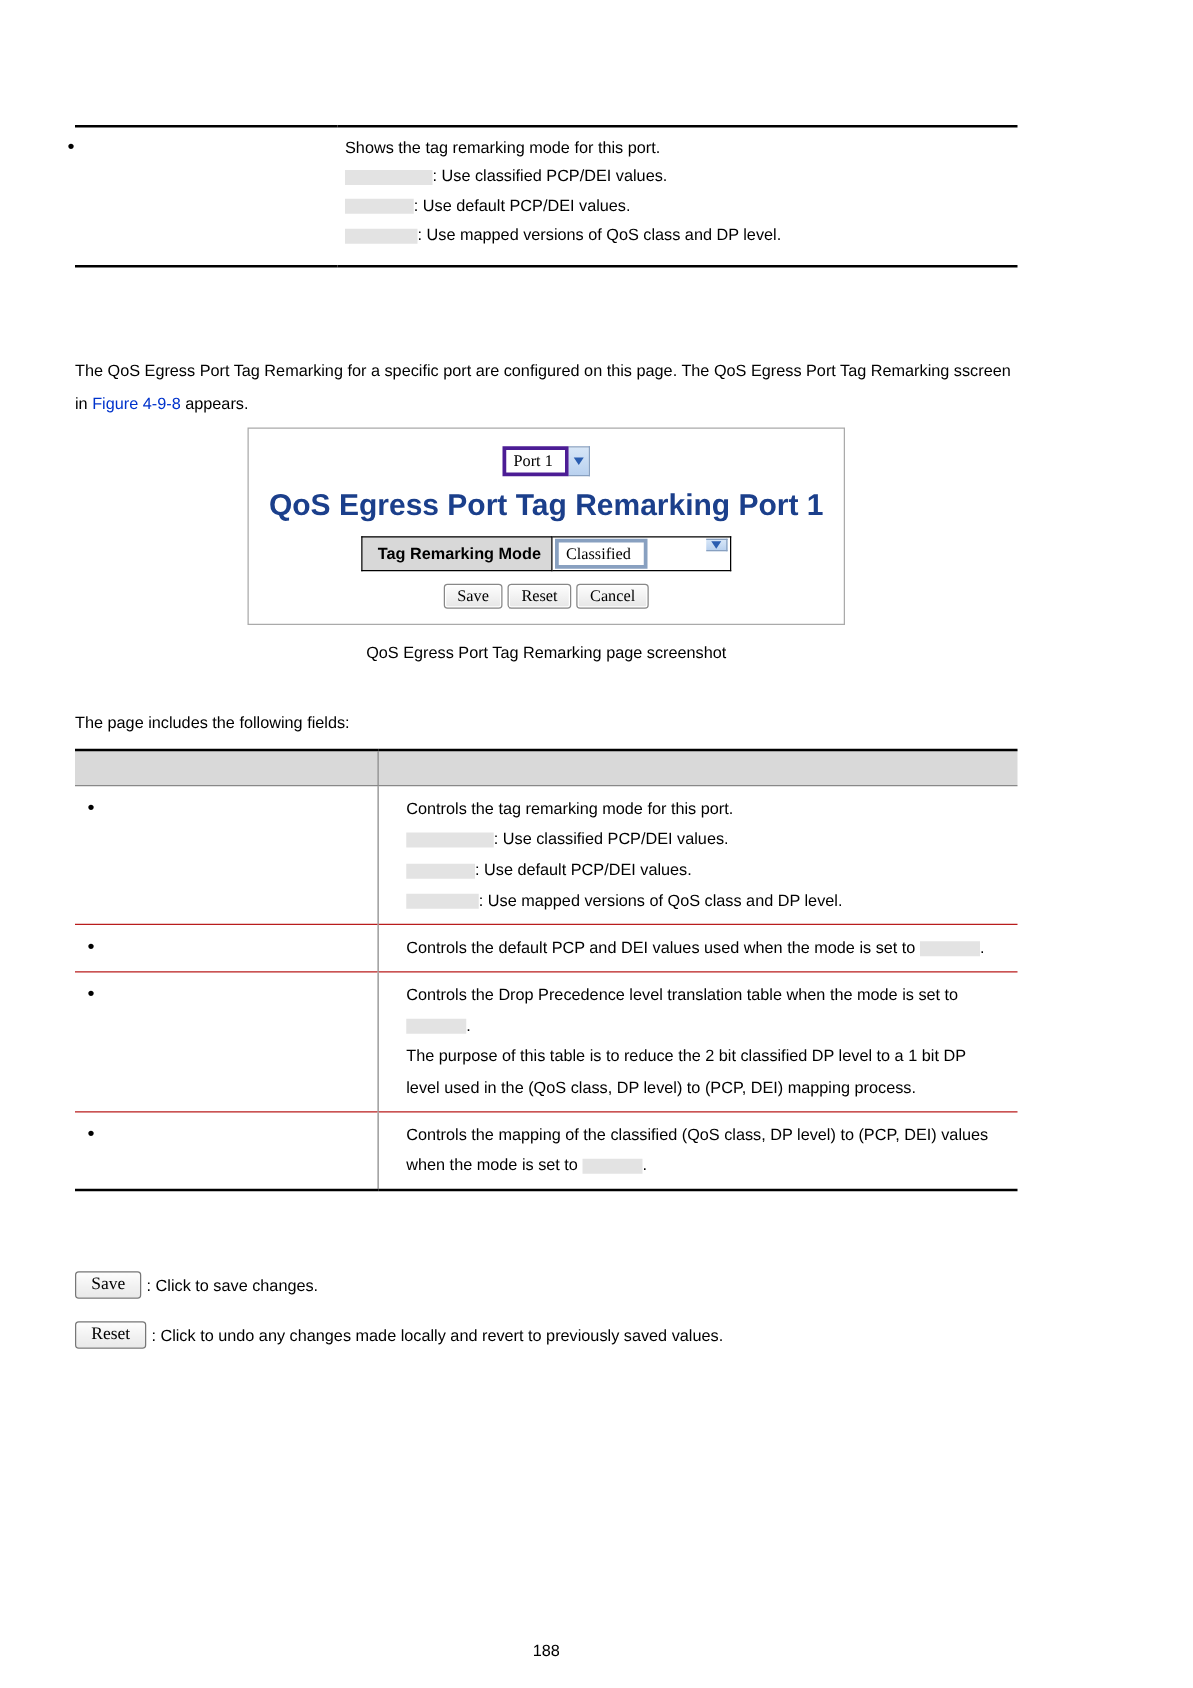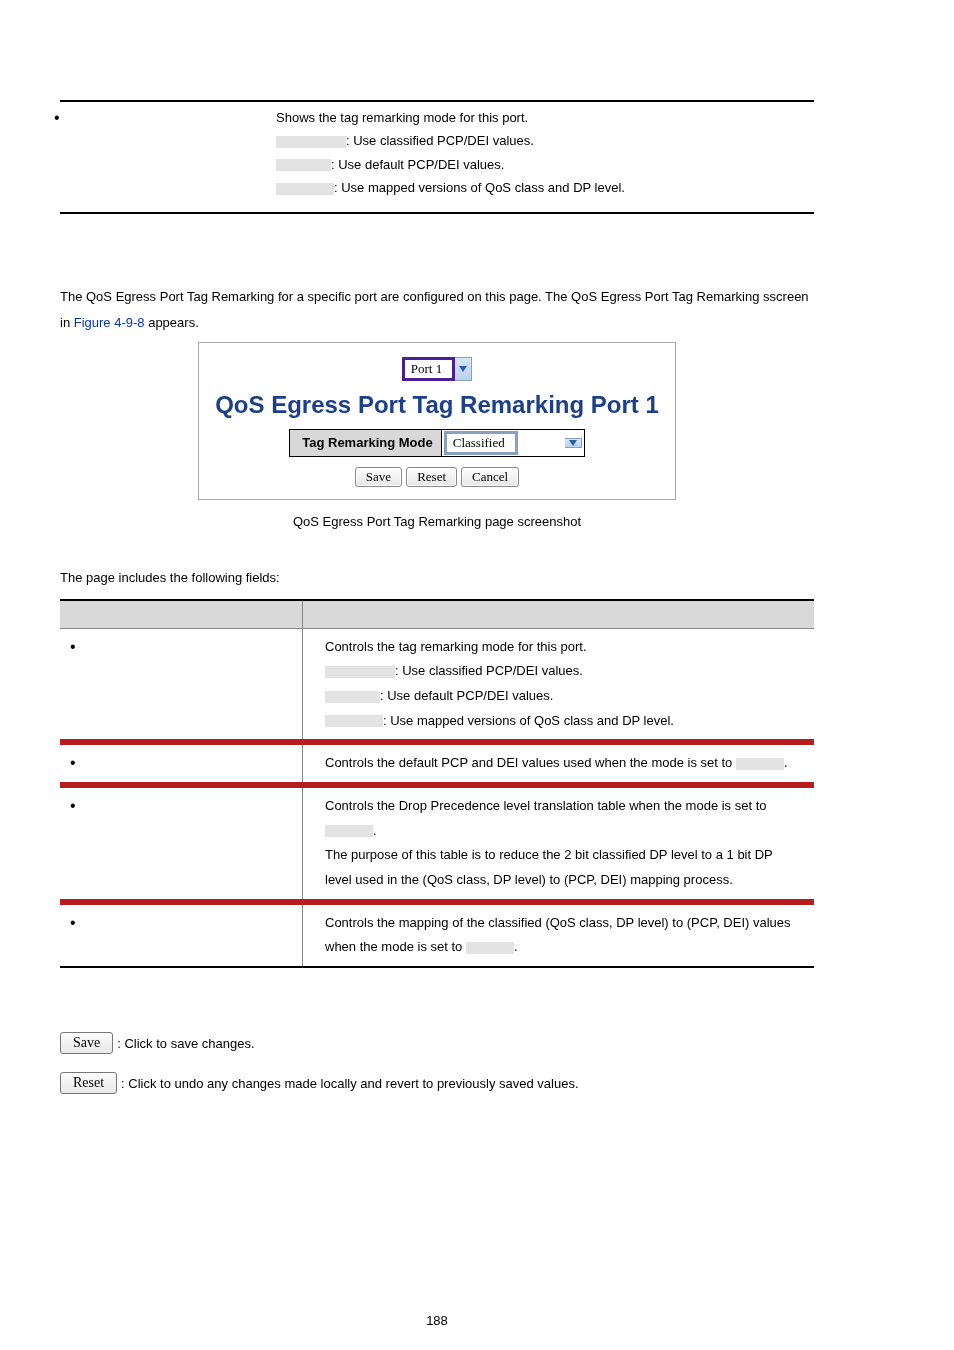--- a/index.html
+++ b/index.html
@@ -120,21 +120,21 @@
     padding: 3px 8px;
     font-size: 13px;
   }
   .mode-table th {
     background: #d8d8d8;
     font-family: Arial, sans-serif;
     font-weight: bold;
     padding-left: 12px;
   }
   .mode-sel {
-    display:flex;align-items:center;gap:47px;
+    display:flex;align-items:flex-start;gap:47px;
   }
   .btn-row {
     margin-top: 10px;
     display:flex;justify-content:center;gap:4px;
   }
   .winbtn {
     font-family: "Times New Roman", serif;
     font-size: 13px;
     border: 1px solid #888;
     background: linear-gradient(#fefefe,#e6e6e6);
@@ -166,21 +166,21 @@
     border-bottom: 1px solid #888;
   }
   table.t2 thead th:first-child {
     border-right: 1px solid #888;
   }
   table.t2 tbody td:first-child {
     border-right: 1px solid #888;
     width: 198px;
   }
   table.t2 tbody tr {
-    border-top: 6px solid #b91c1c;
+    border-top: 1px solid #b91c1c;
   }
   table.t2 tbody tr:first-child {
     border-top: none;
   }
   table.t2 tbody tr:last-child td {
     border-bottom: 2.5px solid #000;
   }
   .t2-body div { line-height: 1.9; }
 
   

